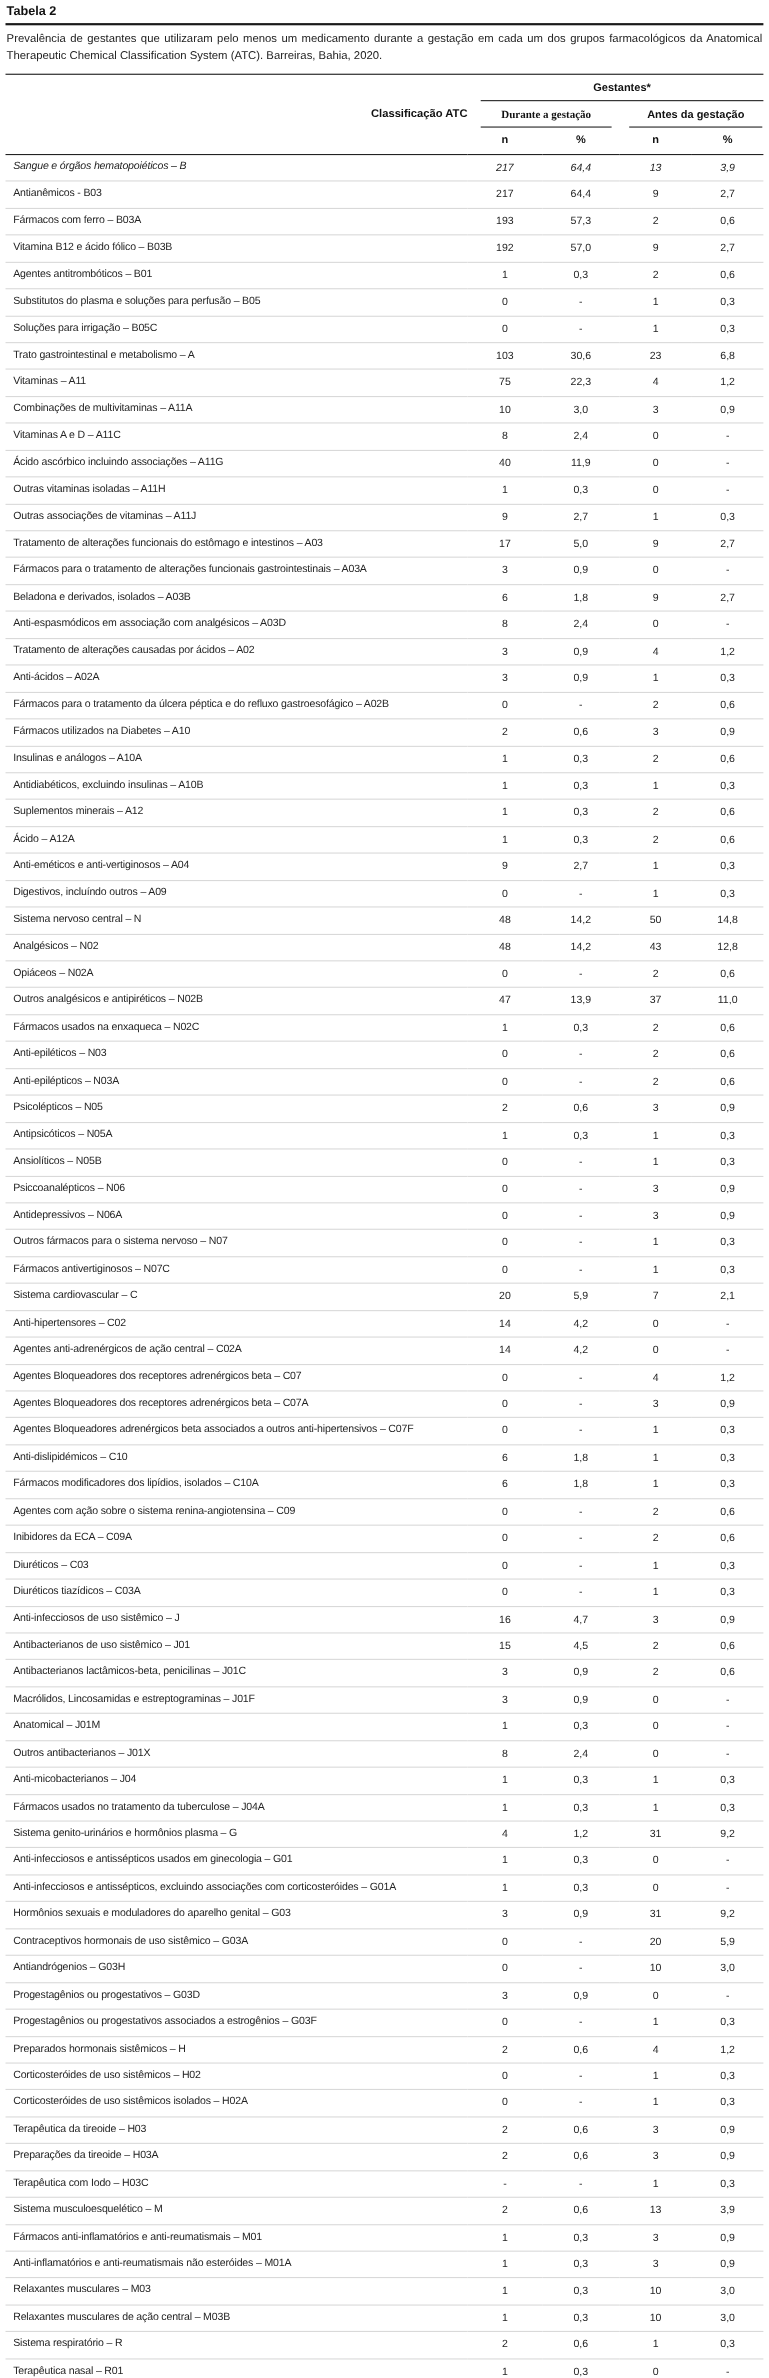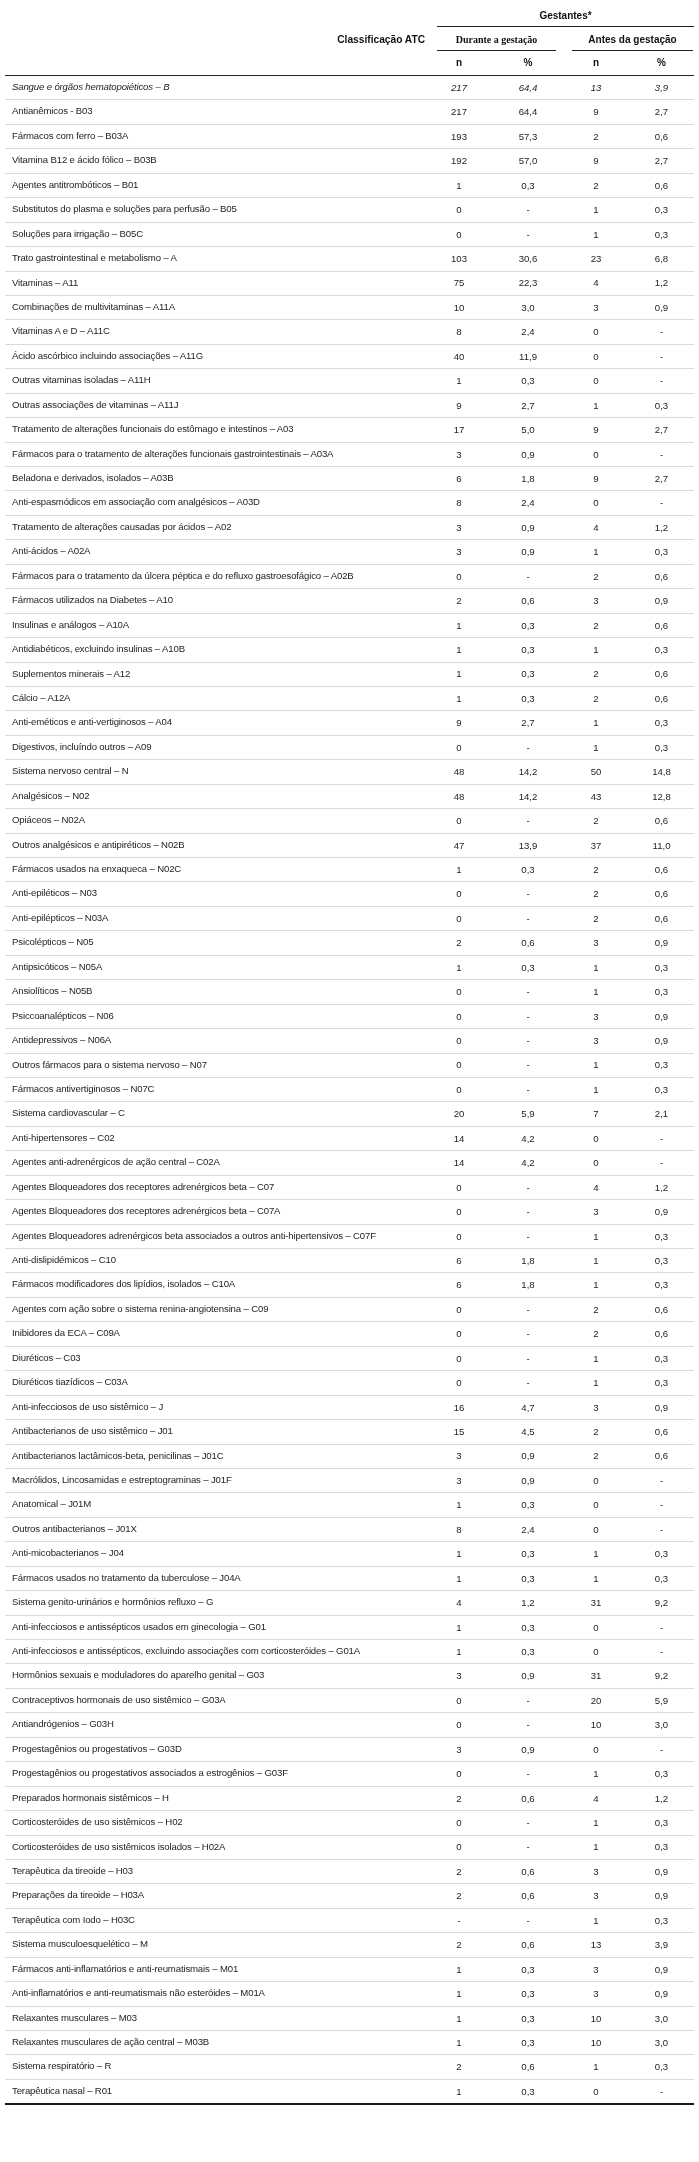--- a/index.html
+++ b/index.html
@@ -88,21 +88,23 @@
     line-height: 1.35;
   }
   td.num { text-align: center; }
   tbody tr:last-child td { border-bottom: 2px solid #1a1a1a; }
 </style>
 </head>
 <body>
 
 <div class="page">
 
+  <div class="title">Tabela 2</div>
 
+  <div class="caption">Prevalência de gestantes que utilizaram pelo menos um medicamento durante a gestação em cada um dos grupos farmacológicos da Anatomical Therapeutic Chemical Classification System (ATC). Barreiras, Bahia, 2020.</div>
 
   <table class="atc">
     <colgroup>
       <col class="c-name">
       <col class="c-n1">
       <col class="c-p1">
       <col class="c-n2">
       <col class="c-p2">
     </colgroup>
     <thead>
@@ -297,21 +299,21 @@
           <td class="num">0,3</td>
         </tr>
         <tr>
           <td class="name">Suplementos minerais – A12</td>
           <td class="num">1</td>
           <td class="num">0,3</td>
           <td class="num">2</td>
           <td class="num">0,6</td>
         </tr>
         <tr>
-          <td class="name">Cálcio – A12A</td>
+          <td class="name">Ácido – A12A</td>
           <td class="num">1</td>
           <td class="num">0,3</td>
           <td class="num">2</td>
           <td class="num">0,6</td>
         </tr>
         <tr>
           <td class="name">Anti-eméticos e anti-vertiginosos – A04</td>
           <td class="num">9</td>
           <td class="num">2,7</td>
           <td class="num">1</td>
@@ -556,21 +558,21 @@
           <td class="num">0,3</td>
         </tr>
         <tr>
           <td class="name">Fármacos usados no tratamento da tuberculose – J04A</td>
           <td class="num">1</td>
           <td class="num">0,3</td>
           <td class="num">1</td>
           <td class="num">0,3</td>
         </tr>
         <tr>
-          <td class="name">Sistema genito-urinários e hormônios refluxo – G</td>
+          <td class="name">Sistema genito-urinários e hormônios plasma – G</td>
           <td class="num">4</td>
           <td class="num">1,2</td>
           <td class="num">31</td>
           <td class="num">9,2</td>
         </tr>
         <tr>
           <td class="name">Anti-infecciosos e antissépticos usados em ginecologia – G01</td>
           <td class="num">1</td>
           <td class="num">0,3</td>
           <td class="num">0</td>

